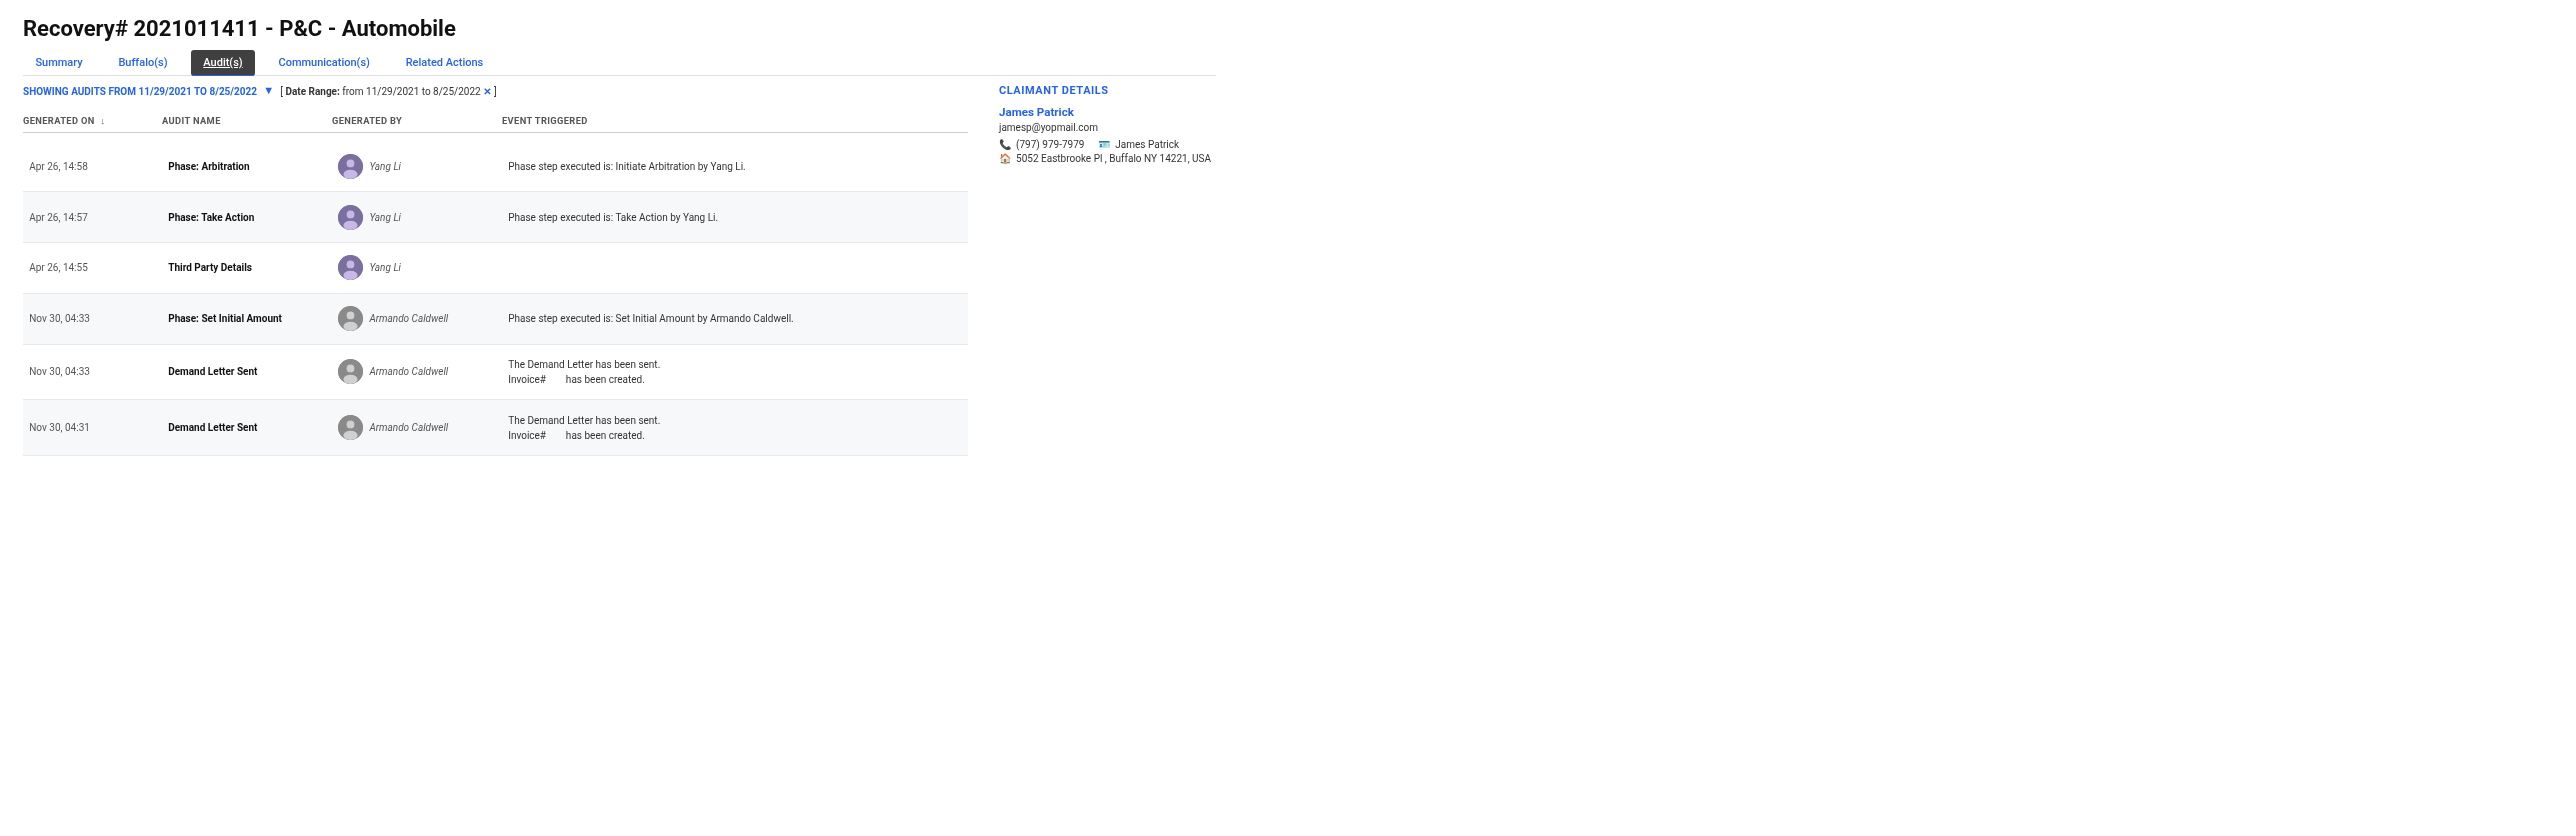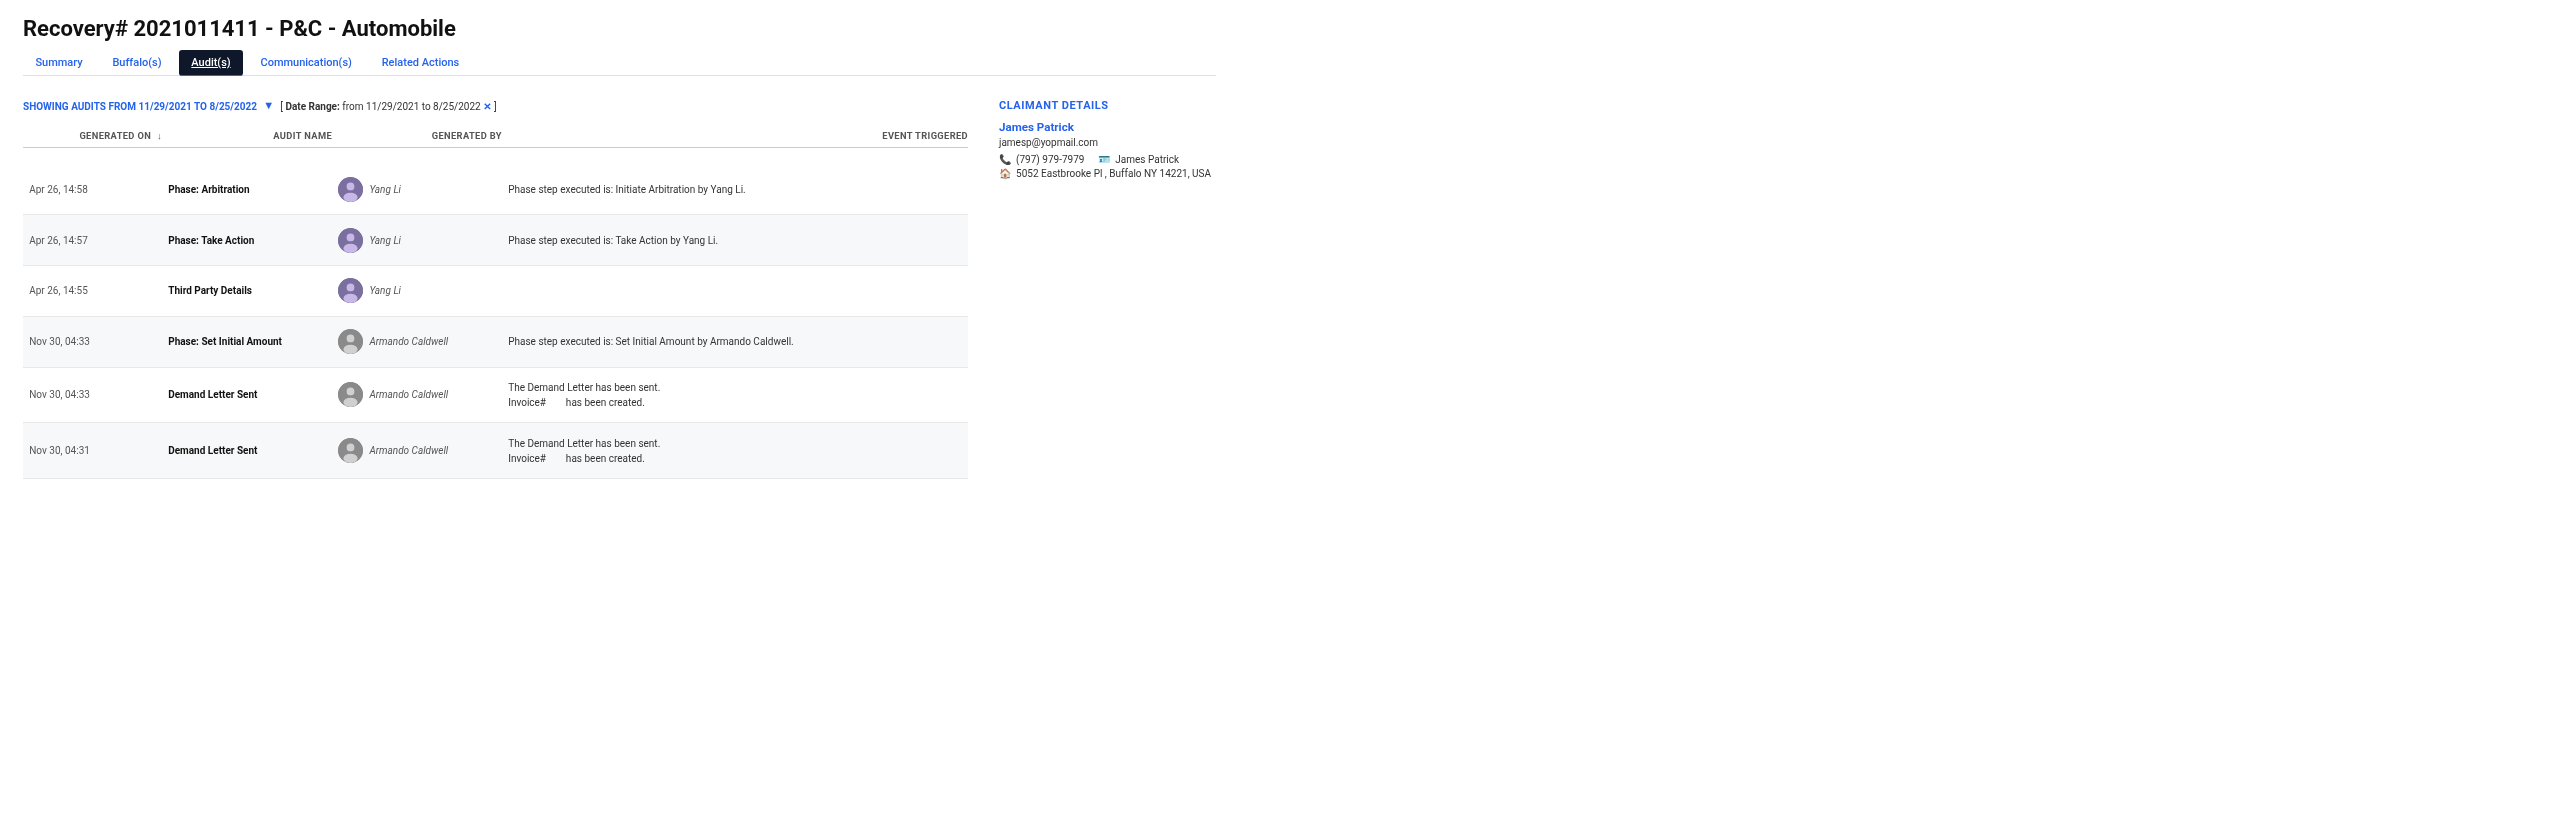--- a/index.html
+++ b/index.html
@@ -14,38 +14,38 @@
       max-width: 1239px;
     }
     .page-title {
       font-size: 22px;
       font-weight: 700;
       color: #111;
       margin-bottom: 9.3px;
     }
     .tabs {
       display: flex;
-      gap: 5px;
+      gap: 11px;
       border-bottom: 1.5px solid #e0e0e0;
-      margin-bottom: 23px;
+      margin-bottom: 8px;
     }
     .tab {
       padding: 6.2px 12.4px;
       font-size: 11px;
       cursor: pointer;
       border: none;
       background: none;
       color: #2563eb;
       border-bottom: 1.5px solid transparent;
       margin-bottom: -1.5px;
       font-weight: 500;
       text-decoration: none;
     }
     .tab.active {
-      background: #0f172a;
+      background: #404040;
       color: #fff;
       border-radius: 3.1px;
       border-bottom: 1.5px solid #2563eb;
       text-decoration: underline;
     }
     .main-content {
       display: flex;
       gap: 31px;
     }
     .left-panel {
@@ -86,22 +86,21 @@
       font-weight: 700;
     }
     .table-container {
       width: 100%;
     }
     .table-header {
       display: grid;
       grid-template-columns: 139px 170px 170px 1fr;
       padding: 6.2px 0;
       border-bottom: 0.8px solid #ccc;
-      margin-bottom: 16px;
-      text-align: right;
+      margin-bottom: 8px;
     }
     .col-header {
       font-size: 9.3px;
       font-weight: 700;
       color: #555;
       text-transform: uppercase;
       letter-spacing: 0.04em;
     }
     .col-header .sort-icon {
       margin-left: 3.1px;

